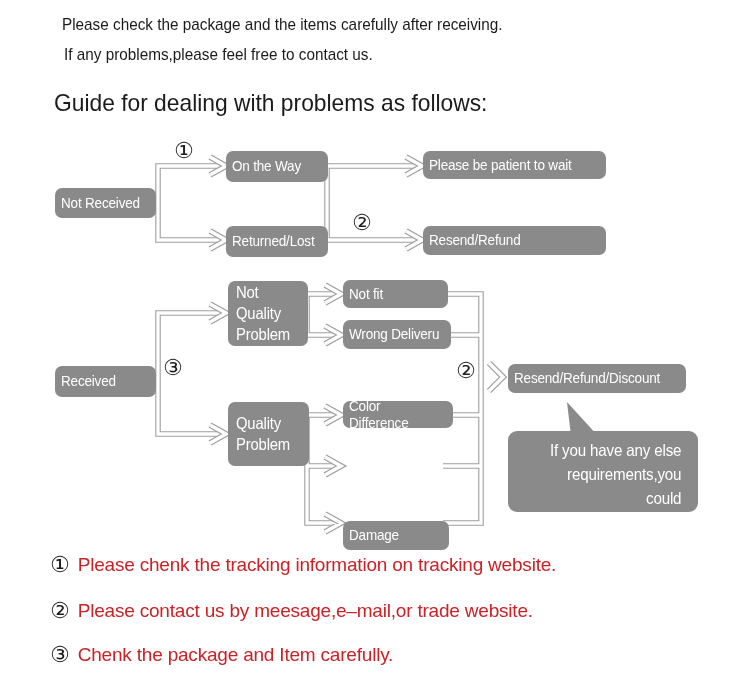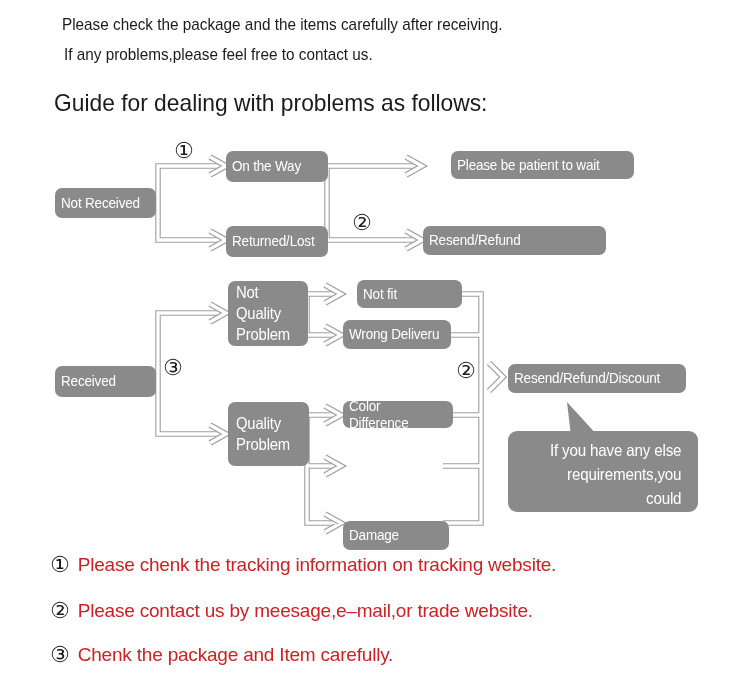--- a/index.html
+++ b/index.html
@@ -85,39 +85,39 @@
 
   <div class="node" style="left:55px;top:188px;width:95px;height:30px;">
     <span class="nlabel">Not Received</span>
   </div>
   <div class="node" style="left:226px;top:151px;width:96px;height:31px;">
     <span class="nlabel">On the Way</span>
   </div>
   <div class="node" style="left:226px;top:226px;width:96px;height:31px;">
     <span class="nlabel">Returned/Lost</span>
   </div>
-  <div class="node" style="left:423px;top:151px;width:177px;height:28px;margin-left:28px;">
+  <div class="node" style="left:423px;top:151px;width:177px;height:28px;">
     <span class="nlabel">Please be patient to wait</span>
   </div>
   <div class="node" style="left:423px;top:226px;width:177px;height:29px;">
     <span class="nlabel">Resend/Refund</span>
   </div>
   <div class="node" style="left:55px;top:366px;width:95px;height:31px;border-radius:7px;">
     <span class="nlabel">Received</span>
   </div>
   <div class="node multi" style="left:228px;top:281px;width:72px;height:65px;">
     <span class="nlabel">Not
 Quality
 Problem</span>
   </div>
   <div class="node multi" style="left:228px;top:402px;width:73px;height:64px;">
     <span class="nlabel">Quality
 Problem</span>
   </div>
-  <div class="node" style="left:343px;top:280px;width:99px;height:28px;margin-left:14px;">
+  <div class="node" style="left:343px;top:280px;width:99px;height:28px;">
     <span class="nlabel">Not fit</span>
   </div>
   <div class="node" style="left:343px;top:320px;width:102px;height:29px;">
     <span class="nlabel">Wrong Deliveru</span>
   </div>
   <div class="node" style="left:343px;top:401px;width:104px;height:27px;">
     <span class="nlabel">Color Difference</span>
   </div>
   <div class="node" style="left:343px;top:509px;width:100px;height:29px;margin-top:12px;">
     <span class="nlabel">Damage</span>

